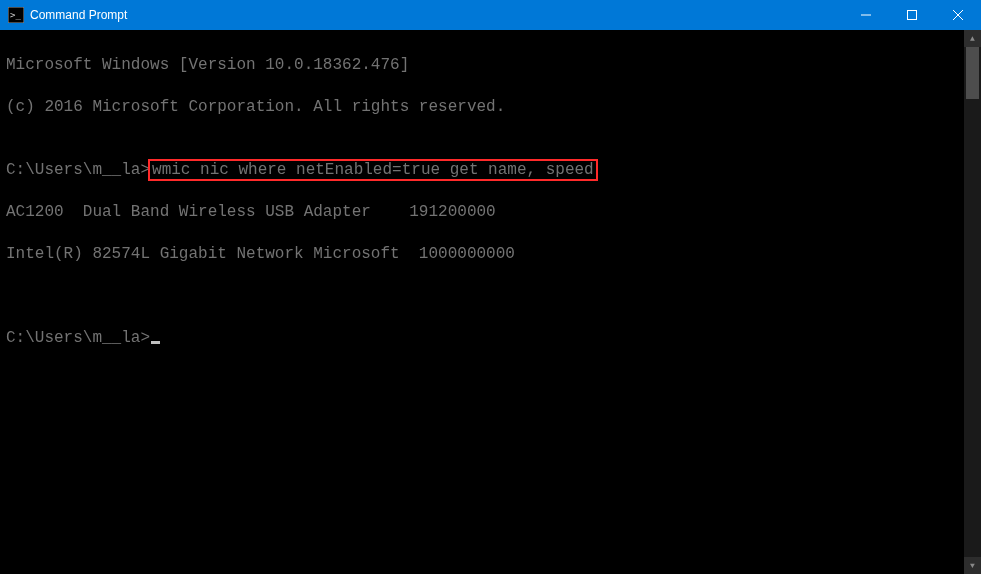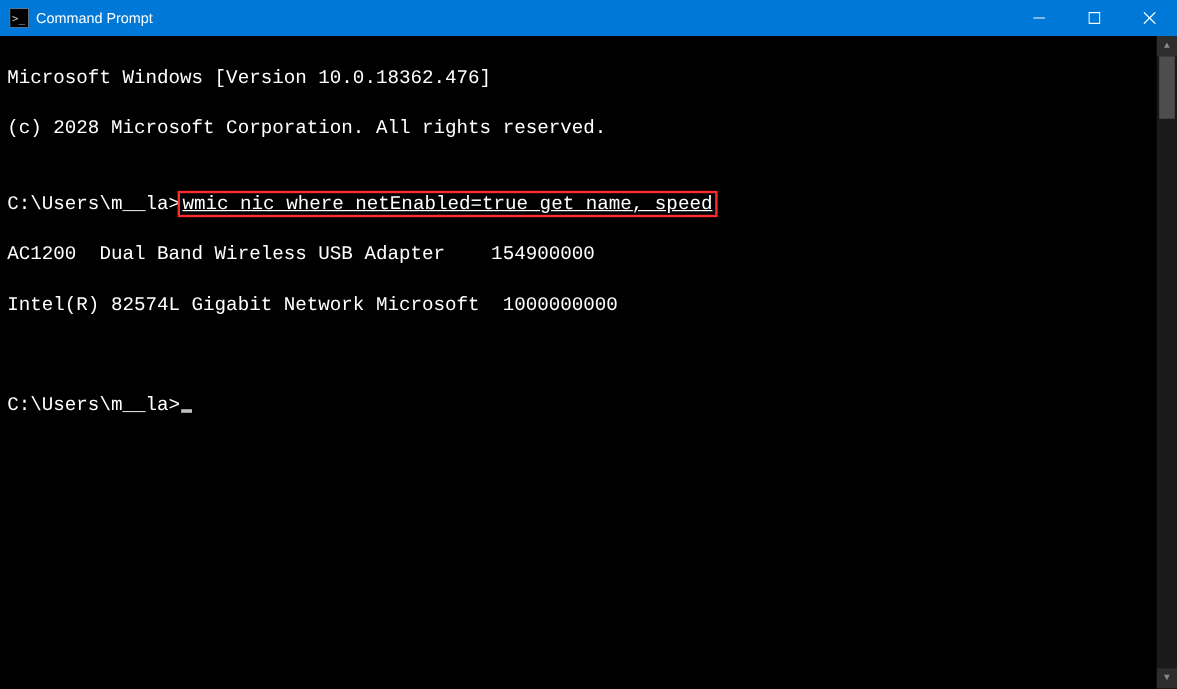--- a/index.html
+++ b/index.html
@@ -5,23 +5,23 @@
   html,body{margin:0;padding:0;font-family:"Consolas","Courier New",monospace;background:#000;}
   .window{width:981px;height:574px;background:#000;position:relative;overflow:hidden;box-sizing:border-box;}
   .titlebar{height:30px;background:#0078d7;color:#fff;display:flex;align-items:center;font-family:"Segoe UI",sans-serif;font-size:12px;user-select:none;}
   .titlebar .app-icon{width:16px;height:16px;margin:0 6px 0 8px;display:flex;align-items:center;justify-content:center;}
   .titlebar .app-icon svg{width:16px;height:16px;}
   .titlebar .title{flex:0 0 auto;}
   .titlebar .spacer{flex:1 1 auto;}
   .titlebar .ctrl{width:46px;height:30px;display:flex;align-items:center;justify-content:center;color:#fff;}
   .titlebar .ctrl svg{width:10px;height:10px;stroke:#fff;stroke-width:1;fill:none;}
   .body{position:absolute;top:30px;left:0;right:0;bottom:0;display:flex;}
-  .terminal{flex:1 1 auto;background:#000;color:#ffffff;font-size:16px;line-height:21px;padding:4px 16px 0 6px;white-space:pre;overflow:hidden;border-radius:15px;}
+  .terminal{flex:1 1 auto;background:#000;color:#737373;font-size:16px;line-height:21px;padding:4px 16px 0 6px;white-space:pre;overflow:hidden;border-radius:15px;}
   .terminal .line{display:block;}
-  .hlbox{border:2px solid #ff2a2a;padding:0 2px;margin-left:-2px;text-decoration:underline;}
+  .hlbox{border:2px solid #ff2a2a;padding:0 2px;margin-left:-2px;}
   .cursor{display:inline-block;width:9px;height:3px;background:#c0c0c0;vertical-align:-2px;margin-left:1px;}
   .scrollbar{flex:0 0 17px;background:#1a1a1a;position:relative;}
   .scroll-btn{height:17px;width:17px;background:#2d2d2d;color:#8a8a8a;display:flex;align-items:center;justify-content:center;font-size:8px;position:absolute;left:0;}
   .scroll-btn.up{top:0;}
   .scroll-btn.down{bottom:0;}
   .scroll-thumb{position:absolute;left:2px;right:2px;top:17px;height:52px;background:#4d4d4d;}
 </style>
 </head>
 <body>
 
@@ -51,24 +51,24 @@
       <svg viewBox="0 0 10 10">
           <line x1="0" y1="0" x2="10" y2="10"></line>
           <line x1="10" y1="0" x2="0" y2="10"></line>
         </svg>
     </span>
   </div>
 
   <div class="body">
     <div class="terminal">
 <span class="line">Microsoft Windows [Version 10.0.18362.476]</span>
-<span class="line">(c) 2028 Microsoft Corporation. All rights reserved.</span>
+<span class="line">(c) 2016 Microsoft Corporation. All rights reserved.</span>
 <span class="line"></span>
 <span class="line"><span>C:\Users\m__la&gt;</span><span class="hlbox">wmic nic where netEnabled=true get name, speed</span></span>
-<span class="line">AC1200  Dual Band Wireless USB Adapter    154900000</span>
+<span class="line">AC1200  Dual Band Wireless USB Adapter    191200000</span>
 <span class="line">Intel(R) 82574L Gigabit Network Microsoft  1000000000</span>
 <span class="line"></span>
 <span class="line"></span>
 <span class="line"><span>C:\Users\m__la&gt;</span><span class="cursor"></span></span>
     </div>
 
     <div class="scrollbar">
       <div class="scroll-btn up">
         <span>▲</span>
       </div>

